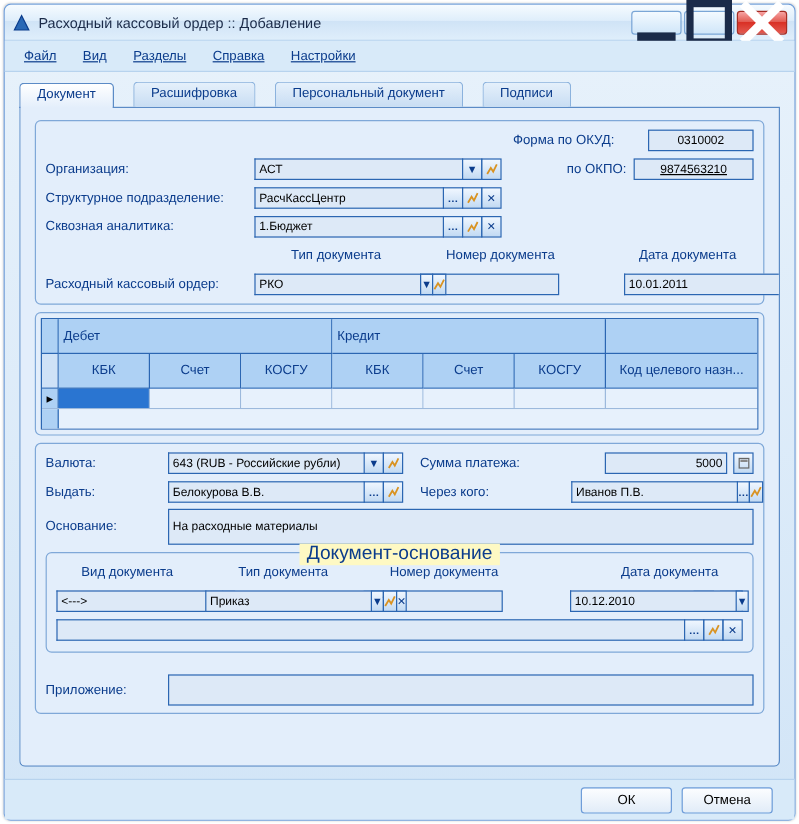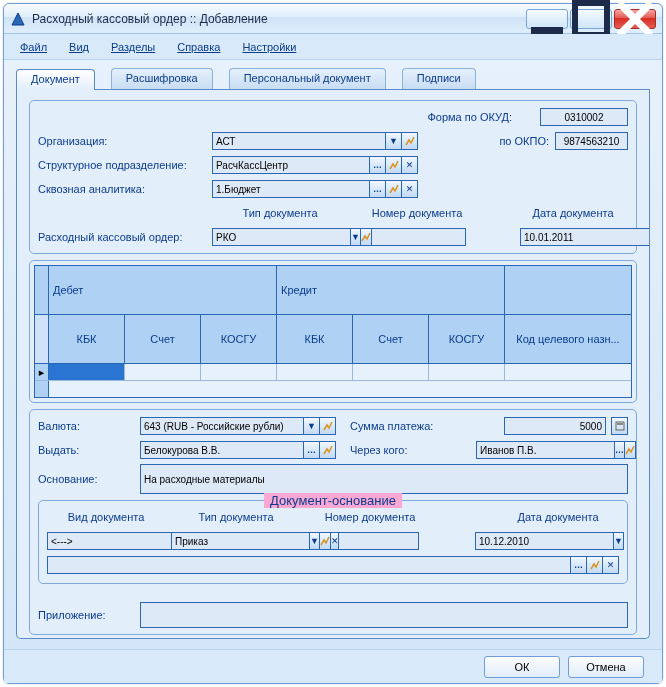--- a/index.html
+++ b/index.html
@@ -125,21 +125,21 @@
   .field-blue { background: #cfe2f7; }
   .tbl {
     border: 1px solid #2b66b2; display:flex; flex-direction:column;
   }
   .tblhdr { display:flex; }
   .cell {
     border-right: 1px solid #2b66b2;
     border-bottom: 1px solid #2b66b2;
     background: #aed1f4;
     color: #0b3c8c;
-    padding: 18px 4px;
+    padding: 8px 4px;
     font-size: 11px;
     text-align: center;
     overflow: hidden; white-space: nowrap; text-overflow: ellipsis;
   }
   .cell.last { border-right:none; }
   .datarow .dcell {
     border-right: 1px solid #9cb9dc;
     height: 16px;
     background: #e7f1fc;
   }
@@ -149,21 +149,21 @@
   .rowmarker { width: 14px; border-right:1px solid #2b66b2; background:#aed1f4; display:flex; align-items:center; justify-content:center;}
   .fieldset {
     border: 1px solid #7fa8d8;
     border-radius: 5px;
     padding: 6px 8px 8px 8px;
     position: relative;
     margin-top: 6px;
   }
   .fieldset .legend {
     position: absolute; top: -8px; left: 50%; transform: translateX(-50%);
-    background: #f9a8d4; color:#0b3c8c; padding: 0 6px; font-size:13px;
+    background: #fef9c3; color:#0b3c8c; padding: 0 6px; font-size:16px;
   }
   .btnbar {
     height: 34px; border-top: 1px solid #b7d3ee;
     background: #d8eaf9;
     display: flex; align-items: center; justify-content: flex-end;
     padding: 0 18px; gap: 8px;
   }
   .button {
     width: 76px; height: 22px;
     border: 1px solid #6f9dd9;
@@ -233,21 +233,21 @@
             <input class="fld txtbox flex1" value="АСТ" style="">
             <div class="ibtn">▼</div>
             <div class="ibtn">
               <svg viewBox="0 0 10 10">
                   <path d="M1 9 L4 4 L6 7 L9 1" stroke="#d99322" fill="none" stroke-width="1.5"></path>
                 </svg>
             </div>
           </div>
           <div class="flex1"></div>
           <span class="lbl">по ОКПО:</span>
-          <input class="fld center" style="width: 73px;" value="9874563210">
+          <input class="fld center" style="width: 100px; text-decoration: underline;" value="9874563210">
         </div>
         <div class="row">
           <span class="lbl lblw">Структурное подразделение:</span>
           <div class="combo" style="width:206px">
             <input class="fld txtbox flex1" value="РасчКассЦентр" style="">
             <div class="ibtn">
                 <b>…</b>
               </div>
             <div class="ibtn">
               <svg viewBox="0 0 10 10">

